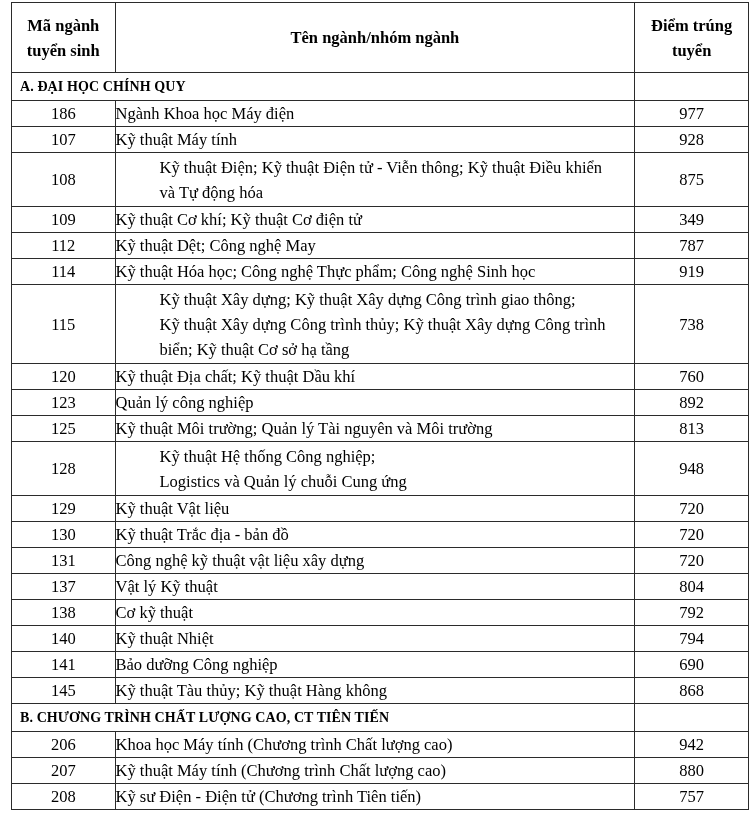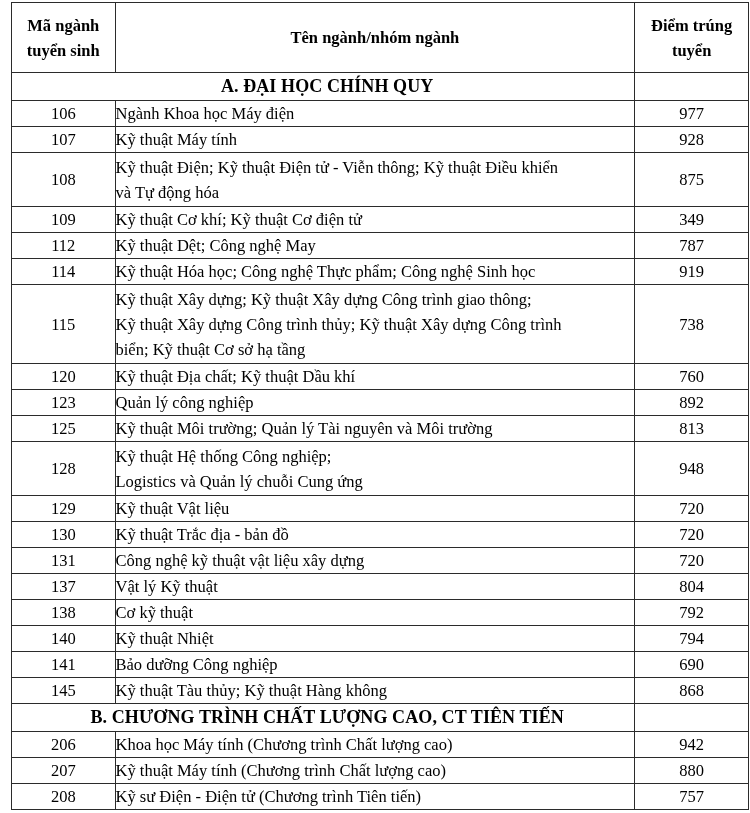--- a/index.html
+++ b/index.html
@@ -49,24 +49,24 @@
     font-size: 16.5px;
     line-height: 23px;
     padding: 3px 2px;
     height: 53px;
   }
   thead th.h-name { padding: 8px 4px; }
 
   
   tr.section td.sec-label {
     font-weight: bold;
-    font-size: 18px;
+    font-size: 14px;
     letter-spacing: 0.1px;
     padding: 1px 0 1px 8px;
-    text-align: center;
+    text-align: left;
     height: 25px;
   }
   tr.section td.sec-blank {
     height: 25px;
   }
 
   
   td.code {
     text-align: center;
     vertical-align: bottom;
@@ -78,21 +78,21 @@
     vertical-align: top;
   }
   td.score {
     text-align: center;
     vertical-align: bottom;
     padding-bottom: 1px;
   }
   tr.r1 td { height: 25px; }
   tr.r2 td { height: 52px; }
   tr.r3 td { height: 77px; }
-  tr.r2 td.name, tr.r3 td.name { padding-top: 1px; }
+  tr.r2 td.name, tr.r3 td.name { padding-top: 1px; padding-left: 44px; }
   .nm-line { display: block; white-space: nowrap; }
 </style>
 </head>
 <body>
 
 <div class="sheet">
   <table class="score-table">
     <colgroup>
       <col class="c-code">
       <col class="c-name">
@@ -110,21 +110,21 @@
           <span>tuyển</span>
         </th>
       </tr>
     </thead>
     <tbody>
         <tr class="section">
           <td class="sec-label" colspan="2">A. ĐẠI HỌC CHÍNH QUY</td>
           <td class="sec-blank"></td>
         </tr>
         <tr class="r1">
-          <td class="code">106</td>
+          <td class="code">186</td>
           <td class="name">
             <span class="nm-line">Ngành Khoa học Máy điện</span>
           </td>
           <td class="score">977</td>
         </tr>
         <tr class="r1">
           <td class="code">107</td>
           <td class="name">
             <span class="nm-line">Kỹ thuật Máy tính</span>
           </td>

